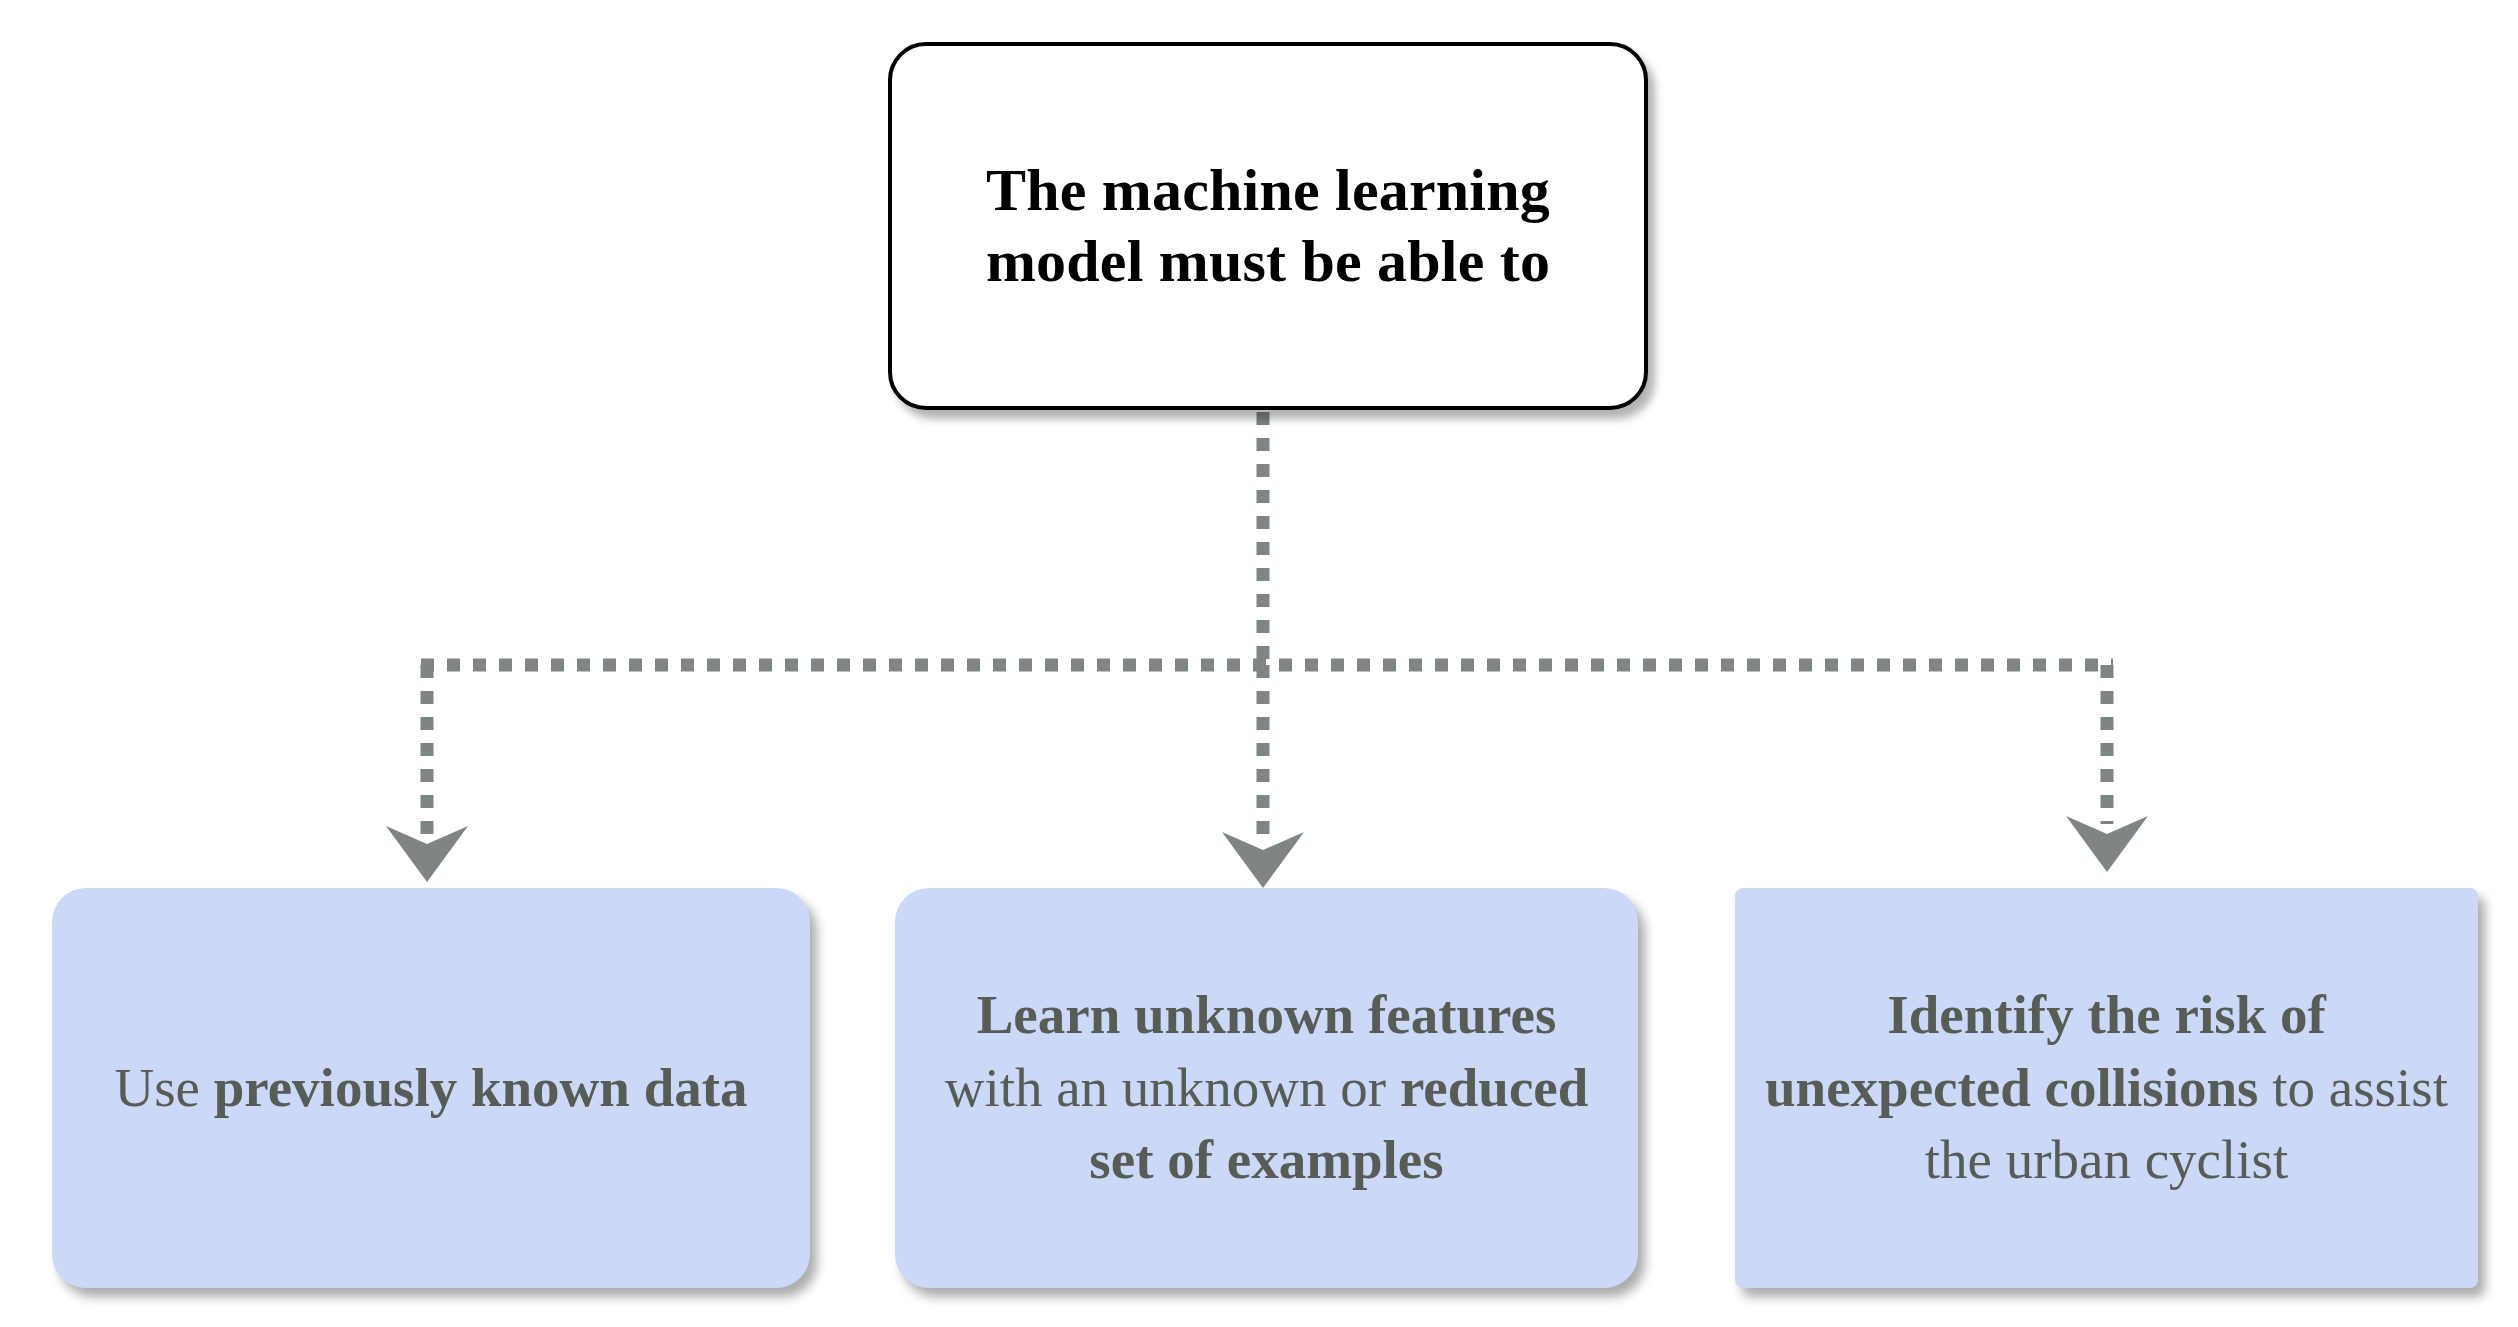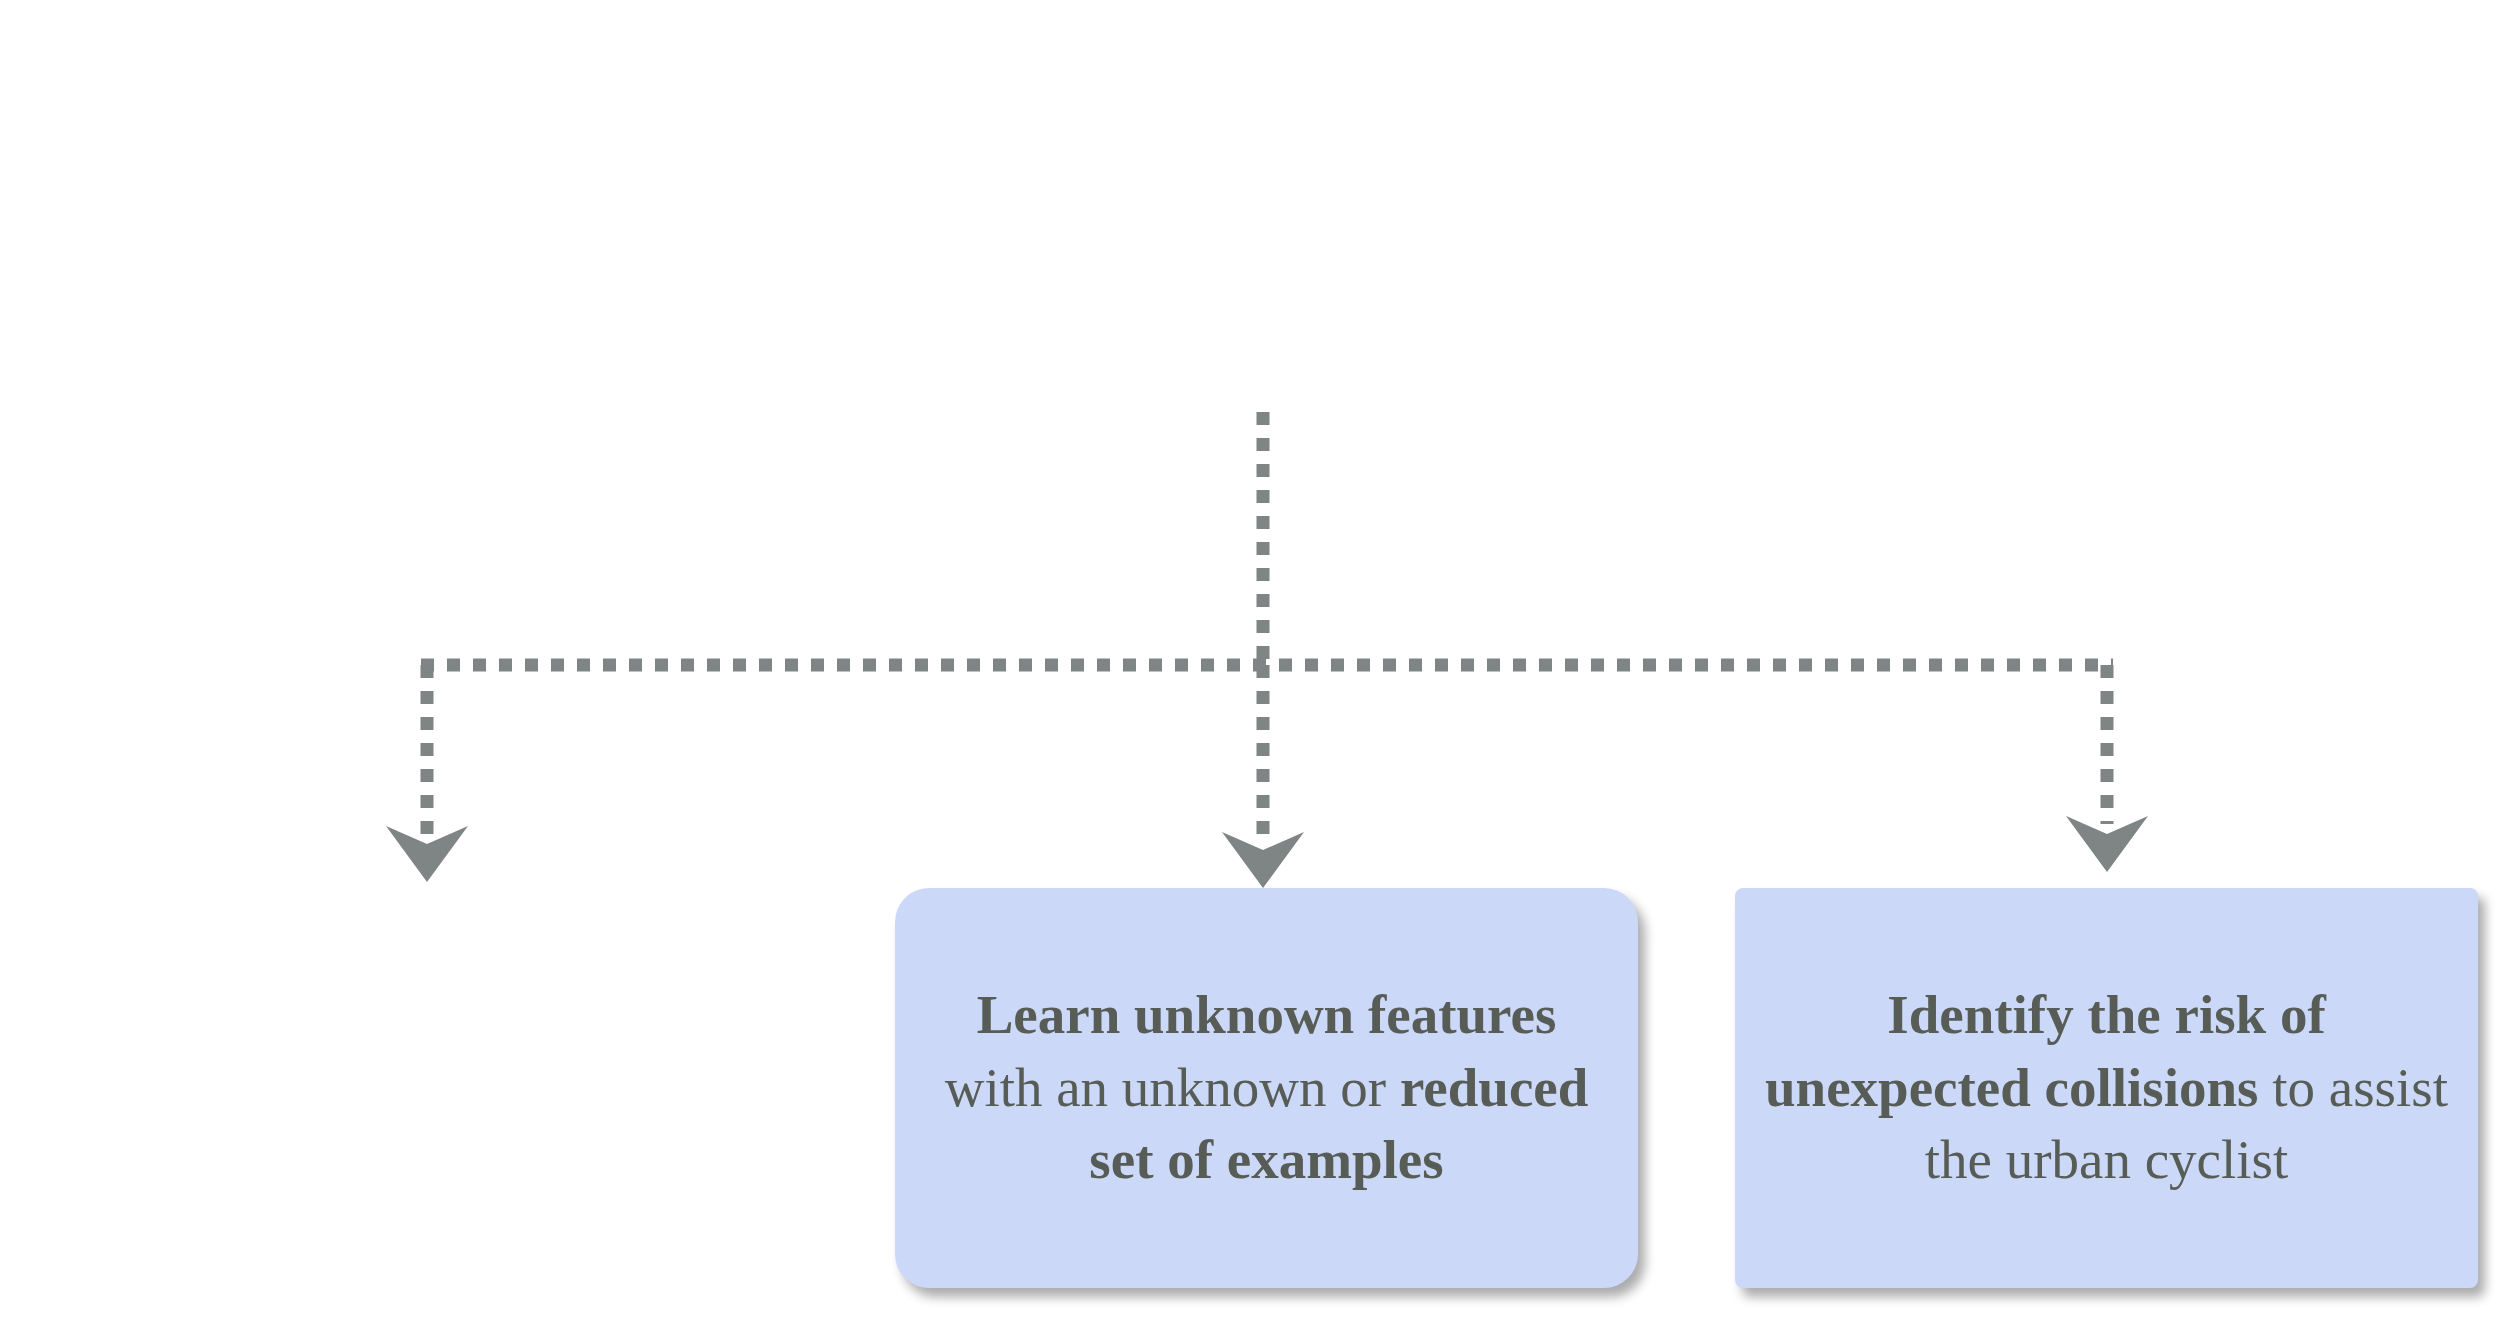--- a/index.html
+++ b/index.html
@@ -104,21 +104,27 @@
     <line x1="427" y1="665" x2="427" y2="834" stroke="#7f8584" stroke-width="13" stroke-dasharray="13 13" stroke-linecap="butt"></line>
     <polygon points="427,882 386,826 427,844 468,826" fill="#7f8584"></polygon>
 
     <line x1="1263" y1="665" x2="1263" y2="840" stroke="#7f8584" stroke-width="13" stroke-dasharray="13 13" stroke-linecap="butt"></line>
     <polygon points="1263,888 1222,832 1263,850 1304,832" fill="#7f8584"></polygon>
 
     <line x1="2107" y1="665" x2="2107" y2="824" stroke="#7f8584" stroke-width="13" stroke-dasharray="13 13" stroke-linecap="butt"></line>
     <polygon points="2107,872 2066,816 2107,834 2148,816" fill="#7f8584"></polygon>
   </svg>
 
+  <div class="root-node" style="background: rgb(255, 255, 255); border-color: rgb(0, 0, 0);">
+    <div class="root-node-text" style="color: rgb(0, 0, 0);">The machine learning<br>model must be able to</div>
+  </div>
 
+  <div class="child-node" id="child-node-0" style="background: rgb(204, 216, 247);">
+    <div class="child-node-text" style="color: rgb(87, 93, 86);"><span class="reg">Use </span><b>previously known data</b></div>
+  </div>
 
   <div class="child-node" id="child-node-1" style="background: rgb(204, 216, 247);">
     <div class="child-node-text" style="color: rgb(87, 93, 86);"><b>Learn unknown features</b><span class="reg"> with an unknown or </span><b>reduced set of examples</b></div>
   </div>
 
   <div class="child-node" id="child-node-2" style="background: rgb(204, 216, 247);">
     <div class="child-node-text" style="color: rgb(87, 93, 86);"><b>Identify the risk of unexpected collisions</b><span class="reg"> to assist the urban cyclist</span></div>
   </div>
 
 </div>

